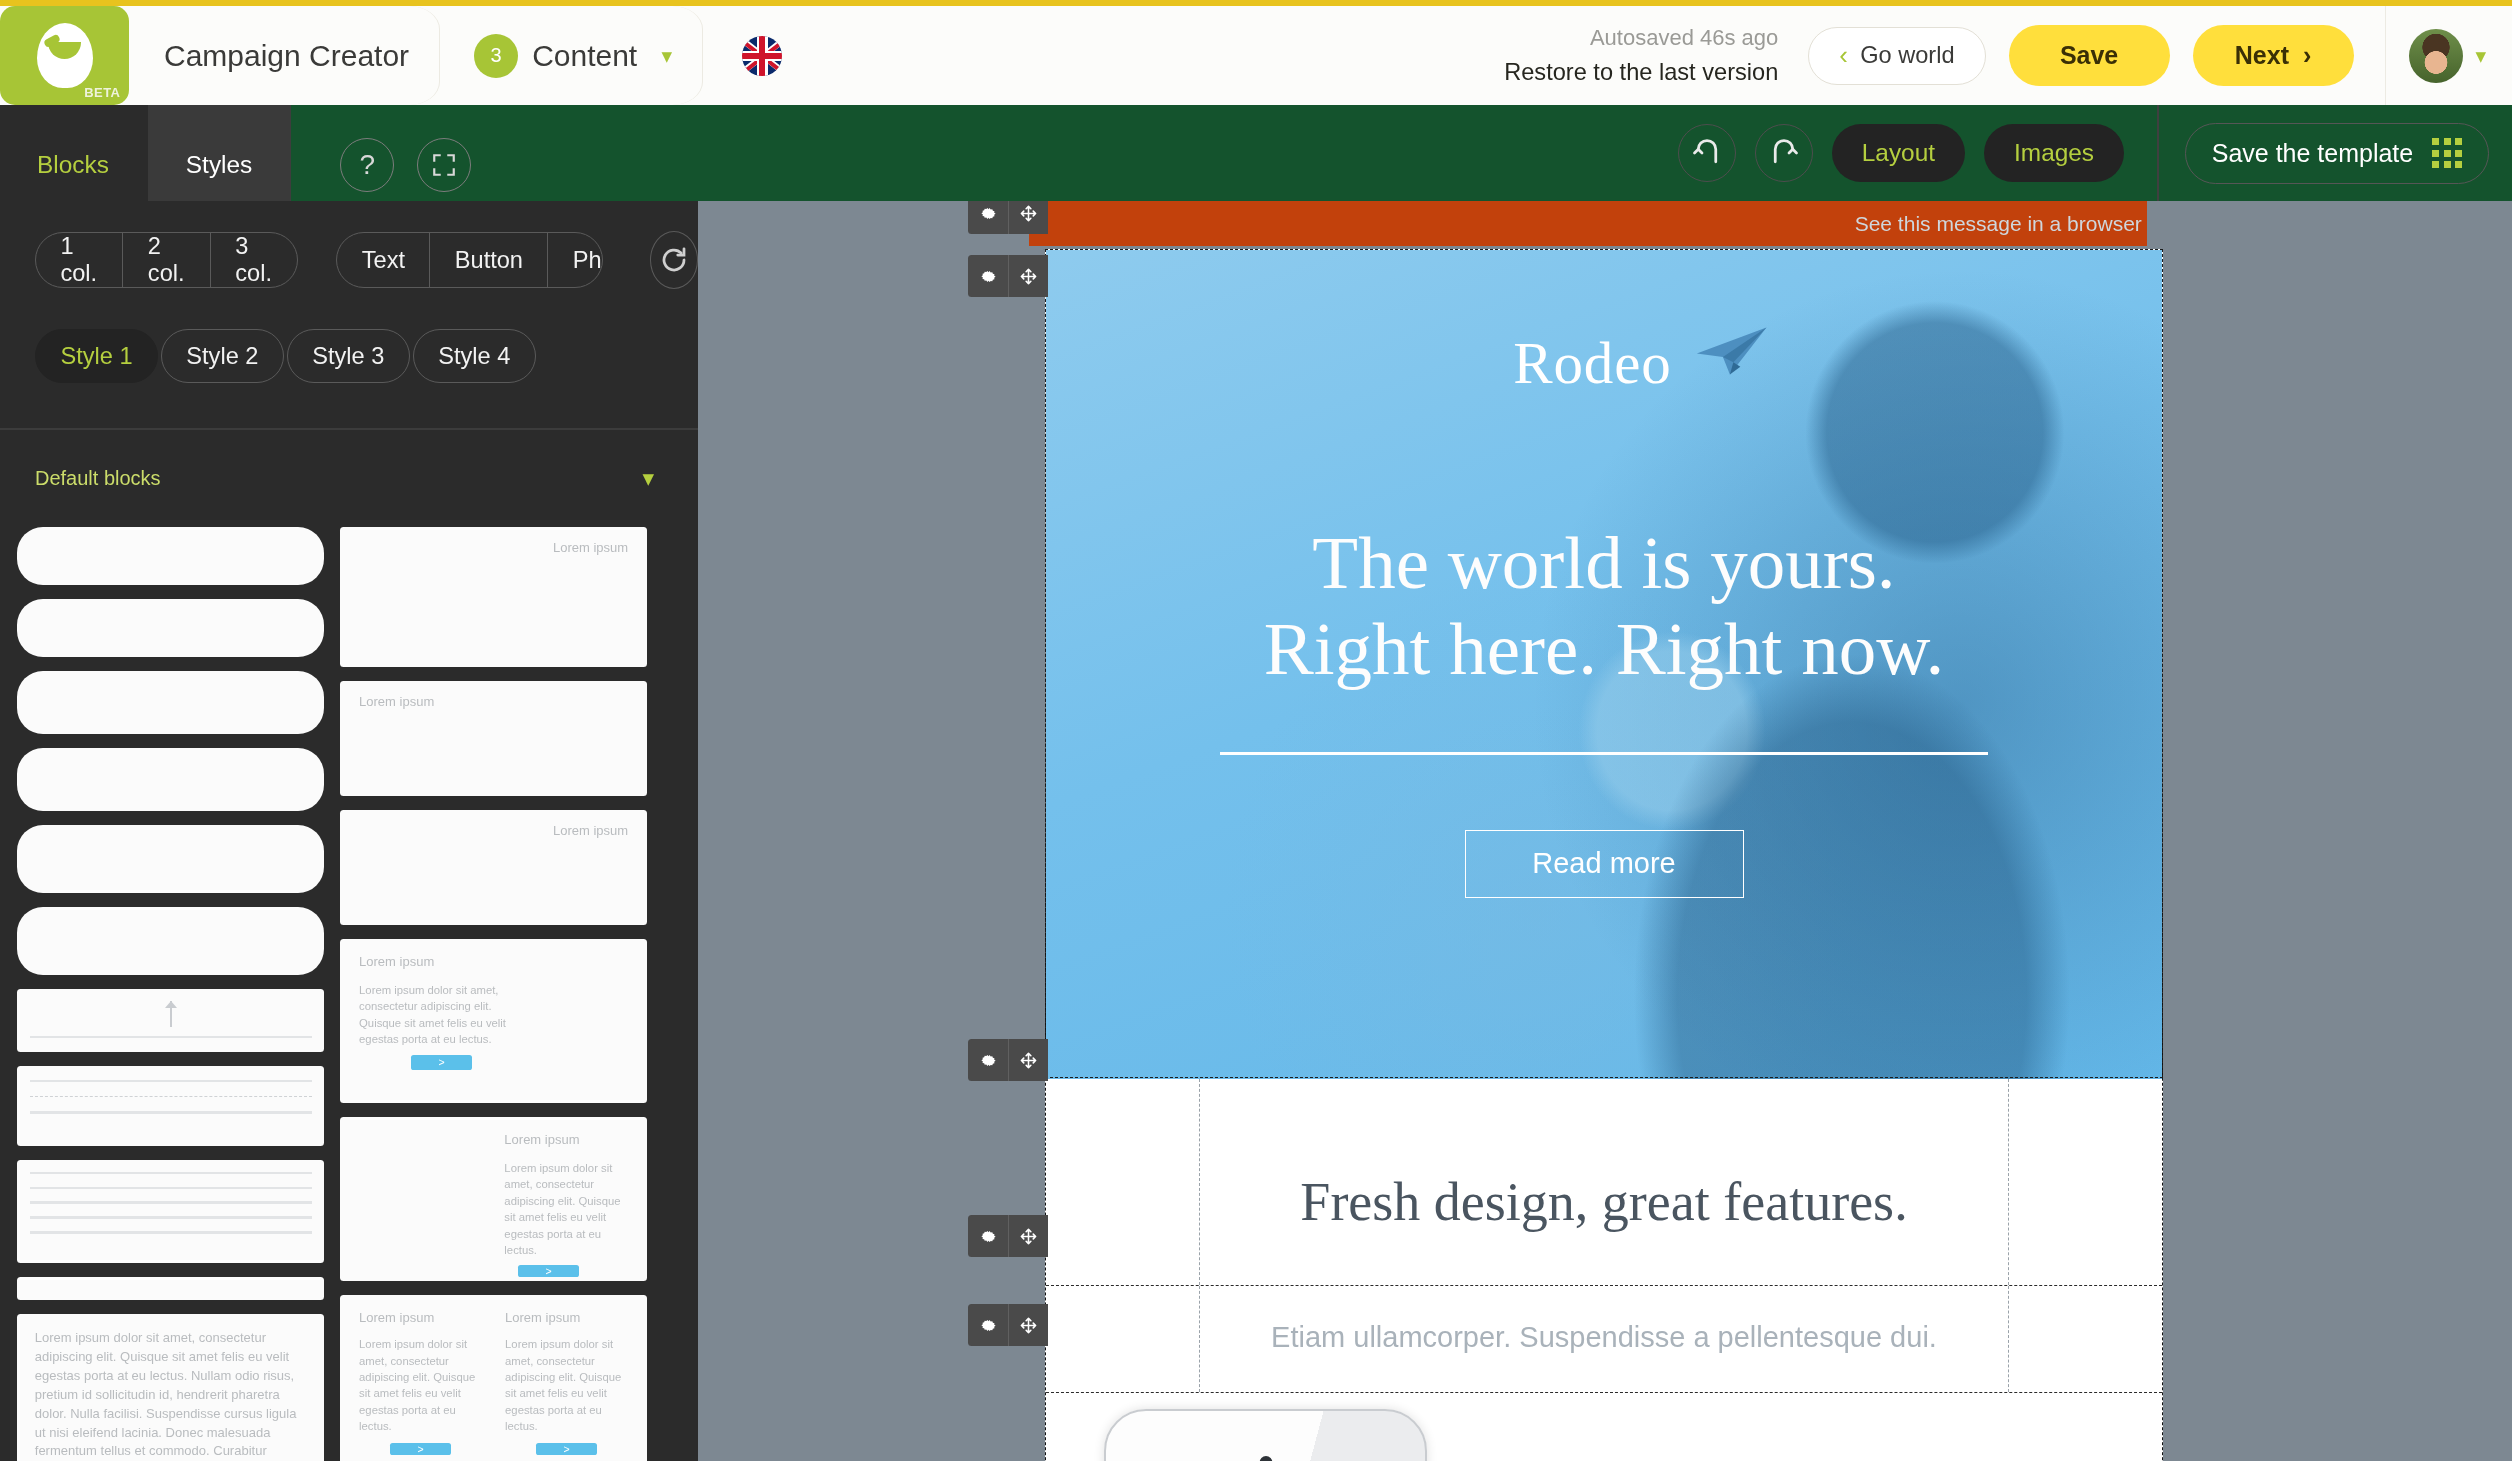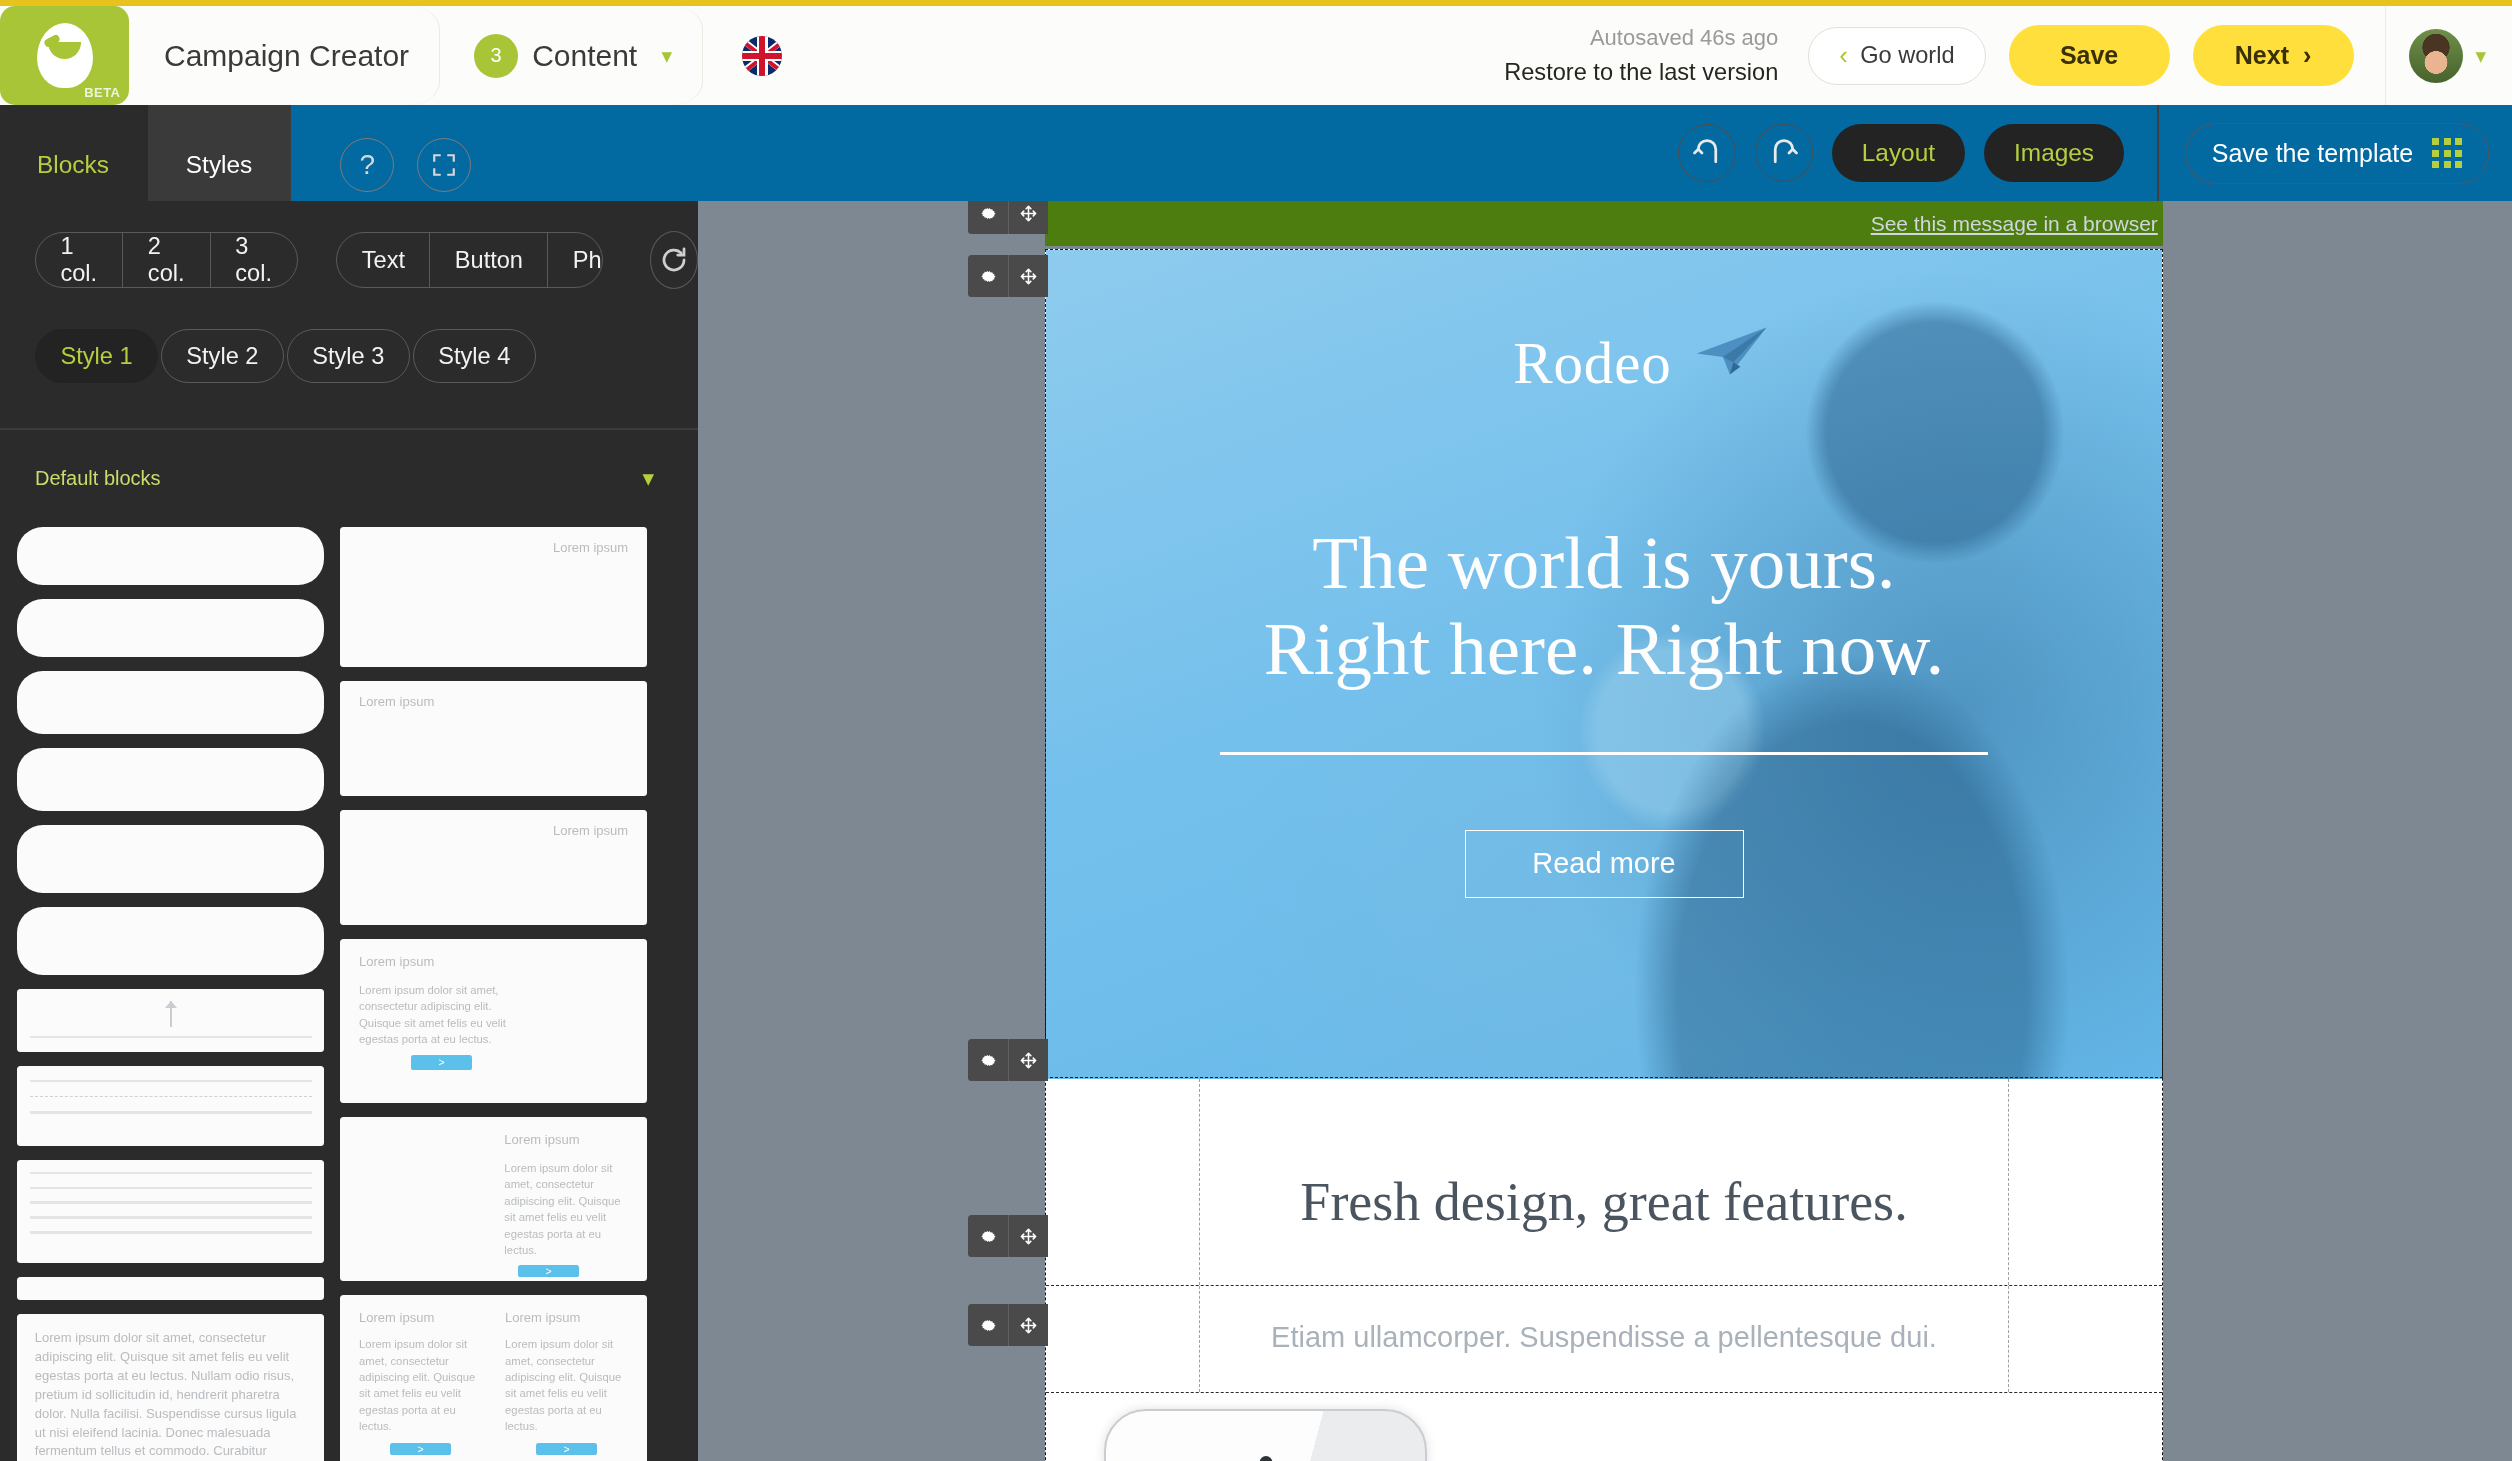--- a/index.html
+++ b/index.html
@@ -96,21 +96,21 @@
     background:
       radial-gradient(circle at 50% 62%, #e8b590 0 26%, rgba(0,0,0,0) 27%),
       radial-gradient(circle at 50% 34%, #4a3522 0 30%, rgba(0,0,0,0) 31%),
       linear-gradient(#6f8f4a, #46632c);
   }
   .avatar-caret { color:#a7c536; font-size:21px; margin-left:12.2px; }
 
   
   .toolbar {
     position:absolute; top:99px; left:0; width:2512px; height:120px;
-    background:#0369a1; display:flex; align-items:stretch;
+    background:#14532d; display:flex; align-items:stretch;
   }
   .tab {
     display:flex; align-items:center; padding:0 38px; font-size:24.4px;
     color:#fff; cursor:pointer; border-right:0.9px solid #3d3d3d;
     background:#3a3a3a;
   }
   .tab.first{ padding-left:37px; }
   .tab.active { color:#b5cf3f; background:#2b2b2b; border-right:0.9px solid #2b2b2b;}
   .toolbar-mid { display:flex; align-items:center; gap:23px; margin-left:49px; }
   .circ-btn {
@@ -190,23 +190,23 @@
   
   .canvas {
     position:absolute; top:195px; left:698px; width:1814px; height:1267px;
     background:#7d8892; overflow:hidden;
   }
   .email {
     position:absolute; left:347px; top:48px; width:1118px;
     border:0.9px dashed #111; background:#fff;
   }
   .preheader {
-    height:45px; background:#4d7c0f; color:#cfd6dc; font-size:21px;
+    height:45px; background:#c2410c; color:#cfd6dc; font-size:21px;
     display:flex; align-items:center; justify-content:flex-end; padding-right:5.2px;
-    position:absolute; top:0; left:347px; width:1118px;text-decoration:underline;
+    position:absolute; top:0; left:331px; width:1118px;
   }
   .hero {
     height:829px; position:relative; overflow:hidden;
     background:
       radial-gradient(ellipse 62% 85% at 82% 55%, rgba(35,90,135,.40) 0%, rgba(35,90,135,0) 62%),
       radial-gradient(ellipse 40% 60% at 44% 80%, rgba(120,185,225,.50) 0%, rgba(120,185,225,0) 70%),
       linear-gradient(160deg,#8ecbee 0%, #74c0ec 45%, #63b7e8 100%);
     text-align:center;
   }
   .hero .figure {

